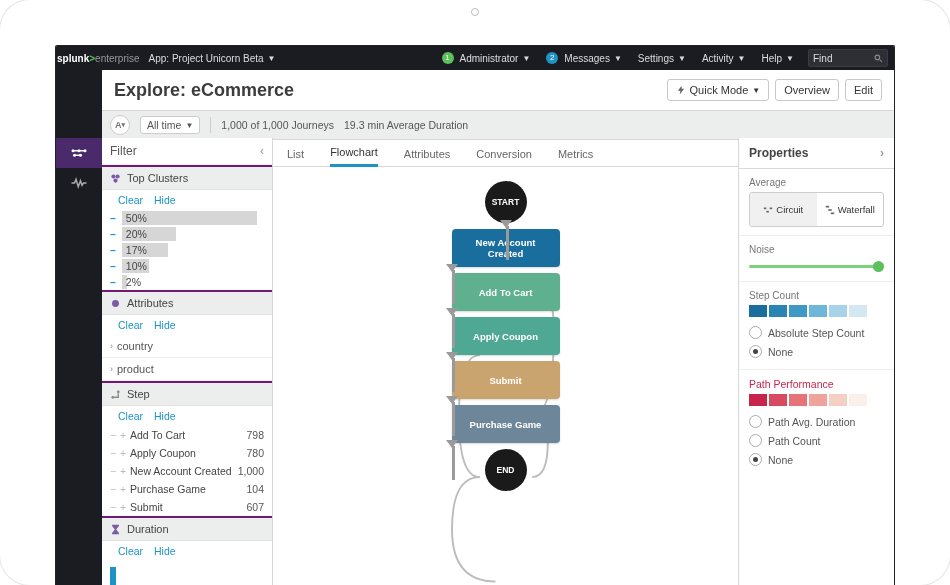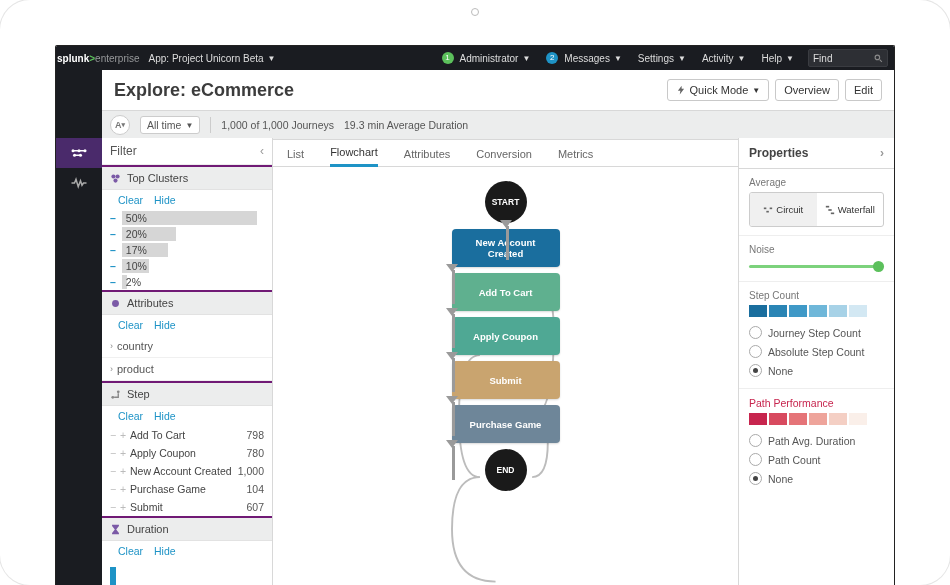--- a/index.html
+++ b/index.html
@@ -455,24 +455,20 @@
               <div class="swatch" style="background: rgb(26, 110, 158);"></div>
               <div class="swatch" style="background: rgb(42, 133, 181);"></div>
               <div class="swatch" style="background: rgb(63, 153, 199);"></div>
               <div class="swatch" style="background: rgb(111, 183, 217);"></div>
               <div class="swatch" style="background: rgb(167, 210, 231);"></div>
               <div class="swatch" style="background: rgb(211, 232, 243);"></div>
             </div>
           <div id="sc-radios" style="margin-top:6px;">
               <div class="radio-row">
                 <span class="radio"></span>
-                <span>Journey Step Count</span>
-              </div>
-              <div class="radio-row">
-                <span class="radio"></span>
                 <span>Absolute Step Count</span>
               </div>
               <div class="radio-row">
                 <span class="radio checked"></span>
                 <span>None</span>
               </div>
             </div>
         </div>
 
         <div class="p-sec" style="border-bottom:none;">

